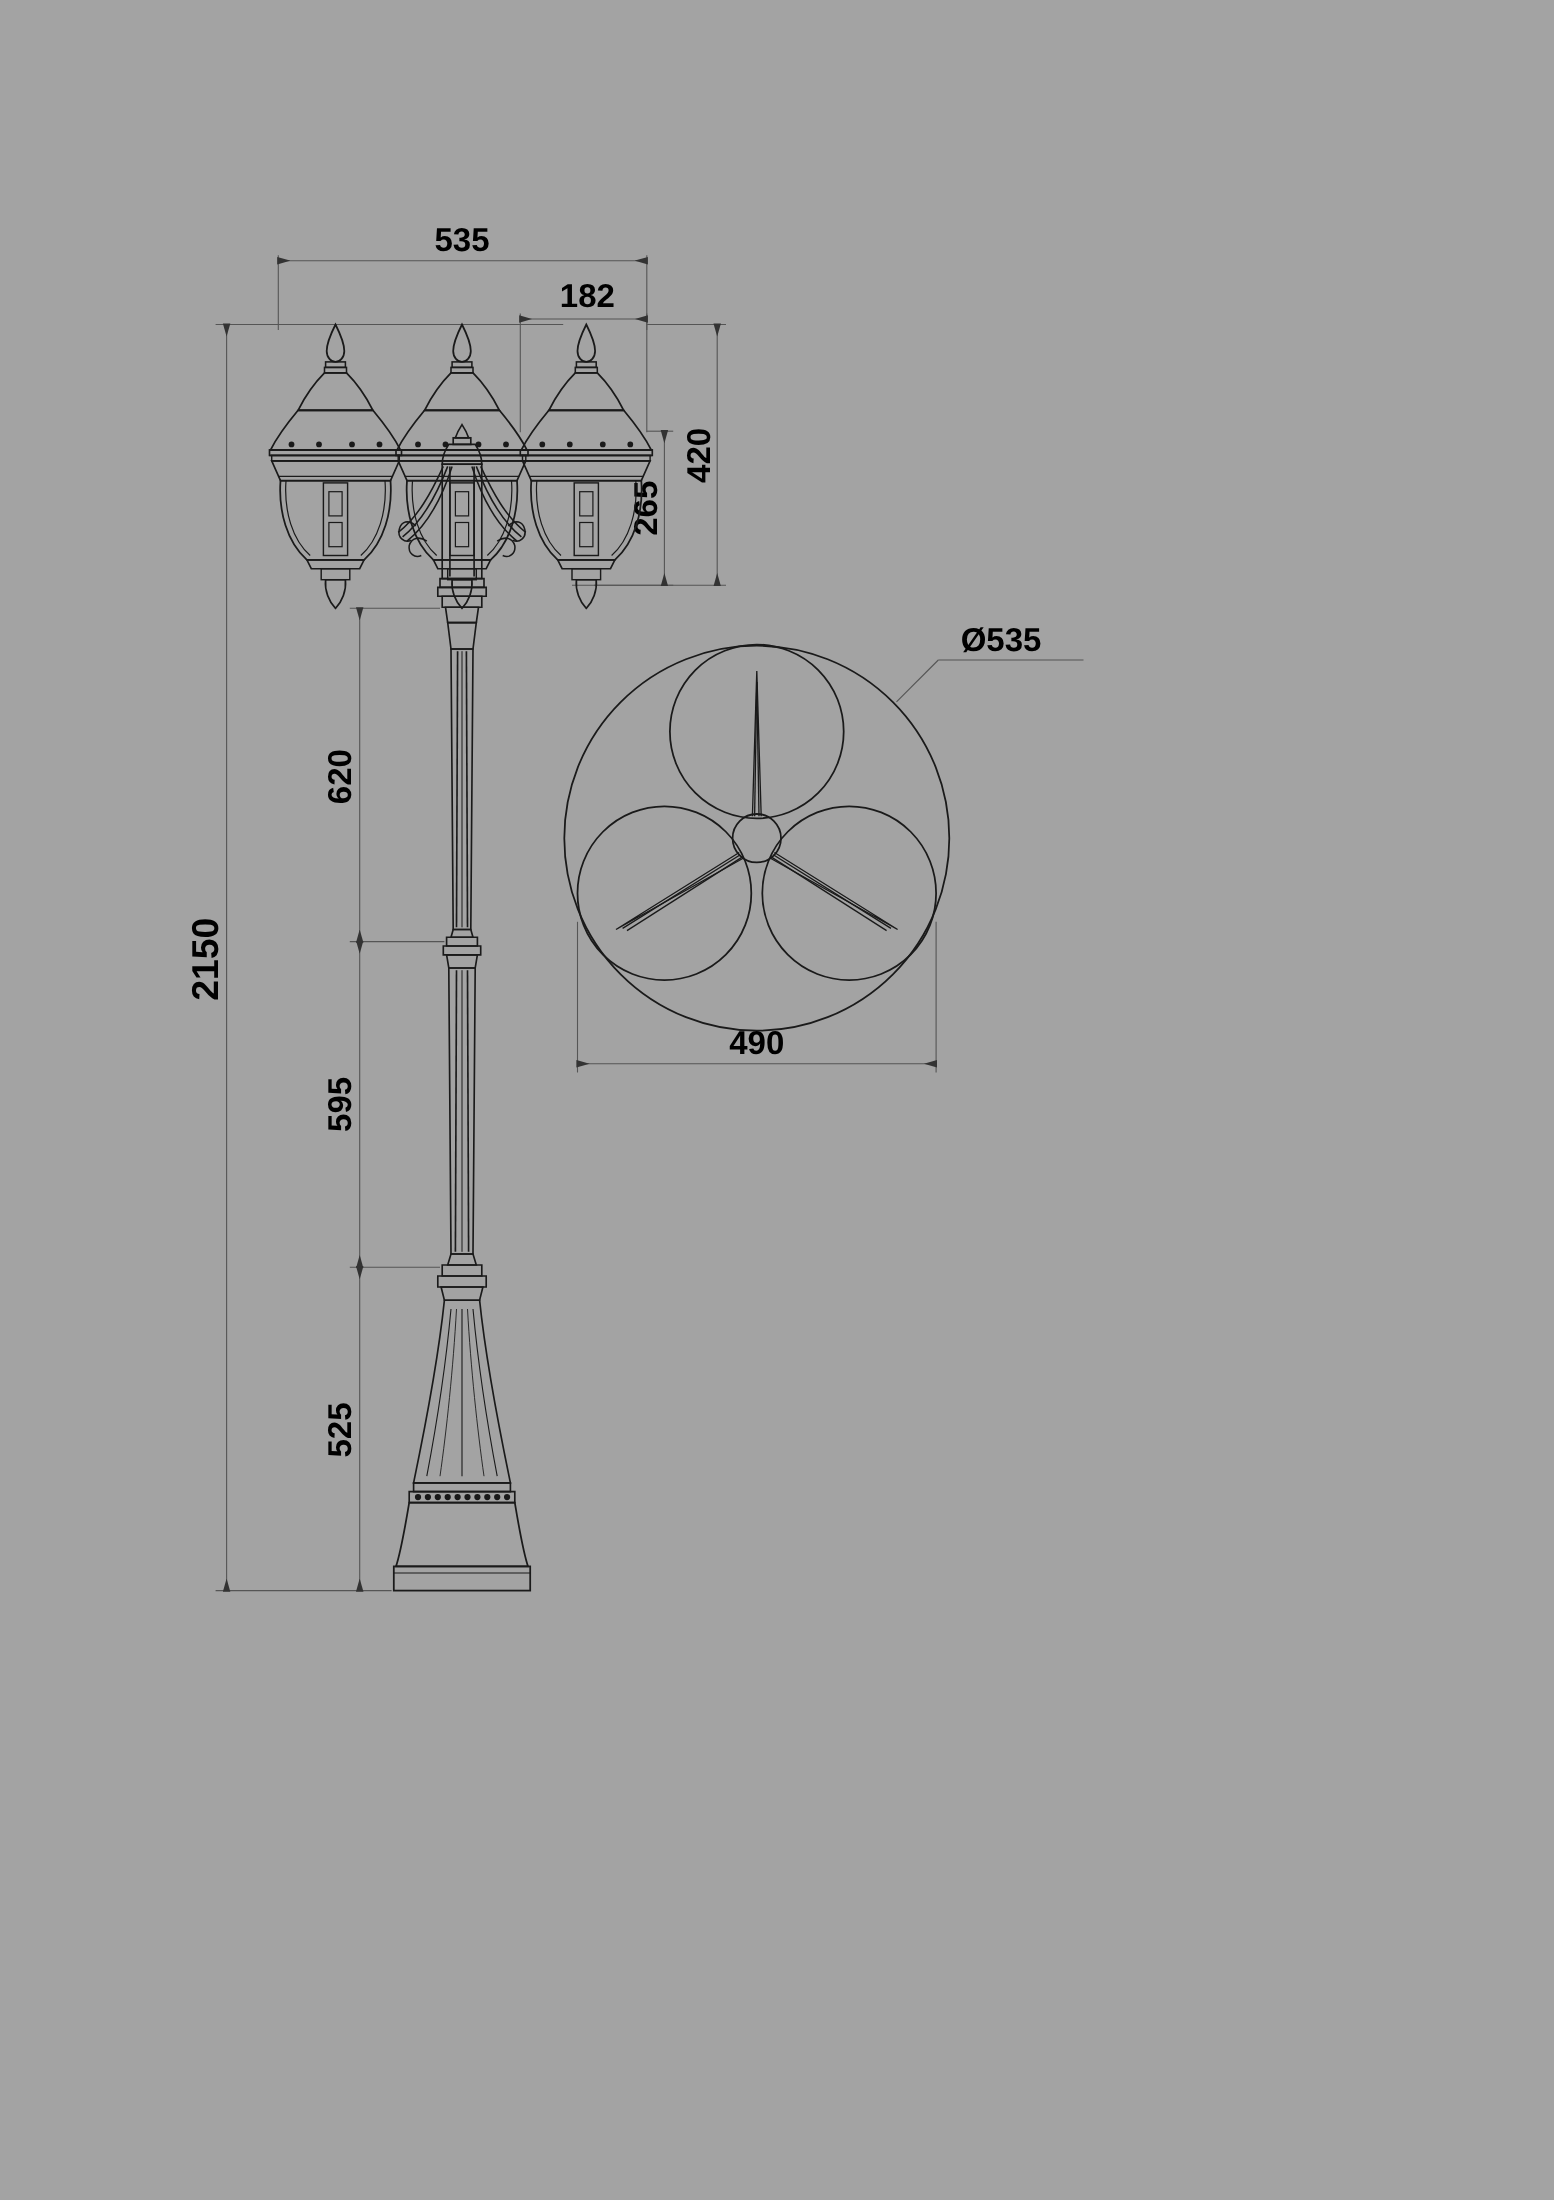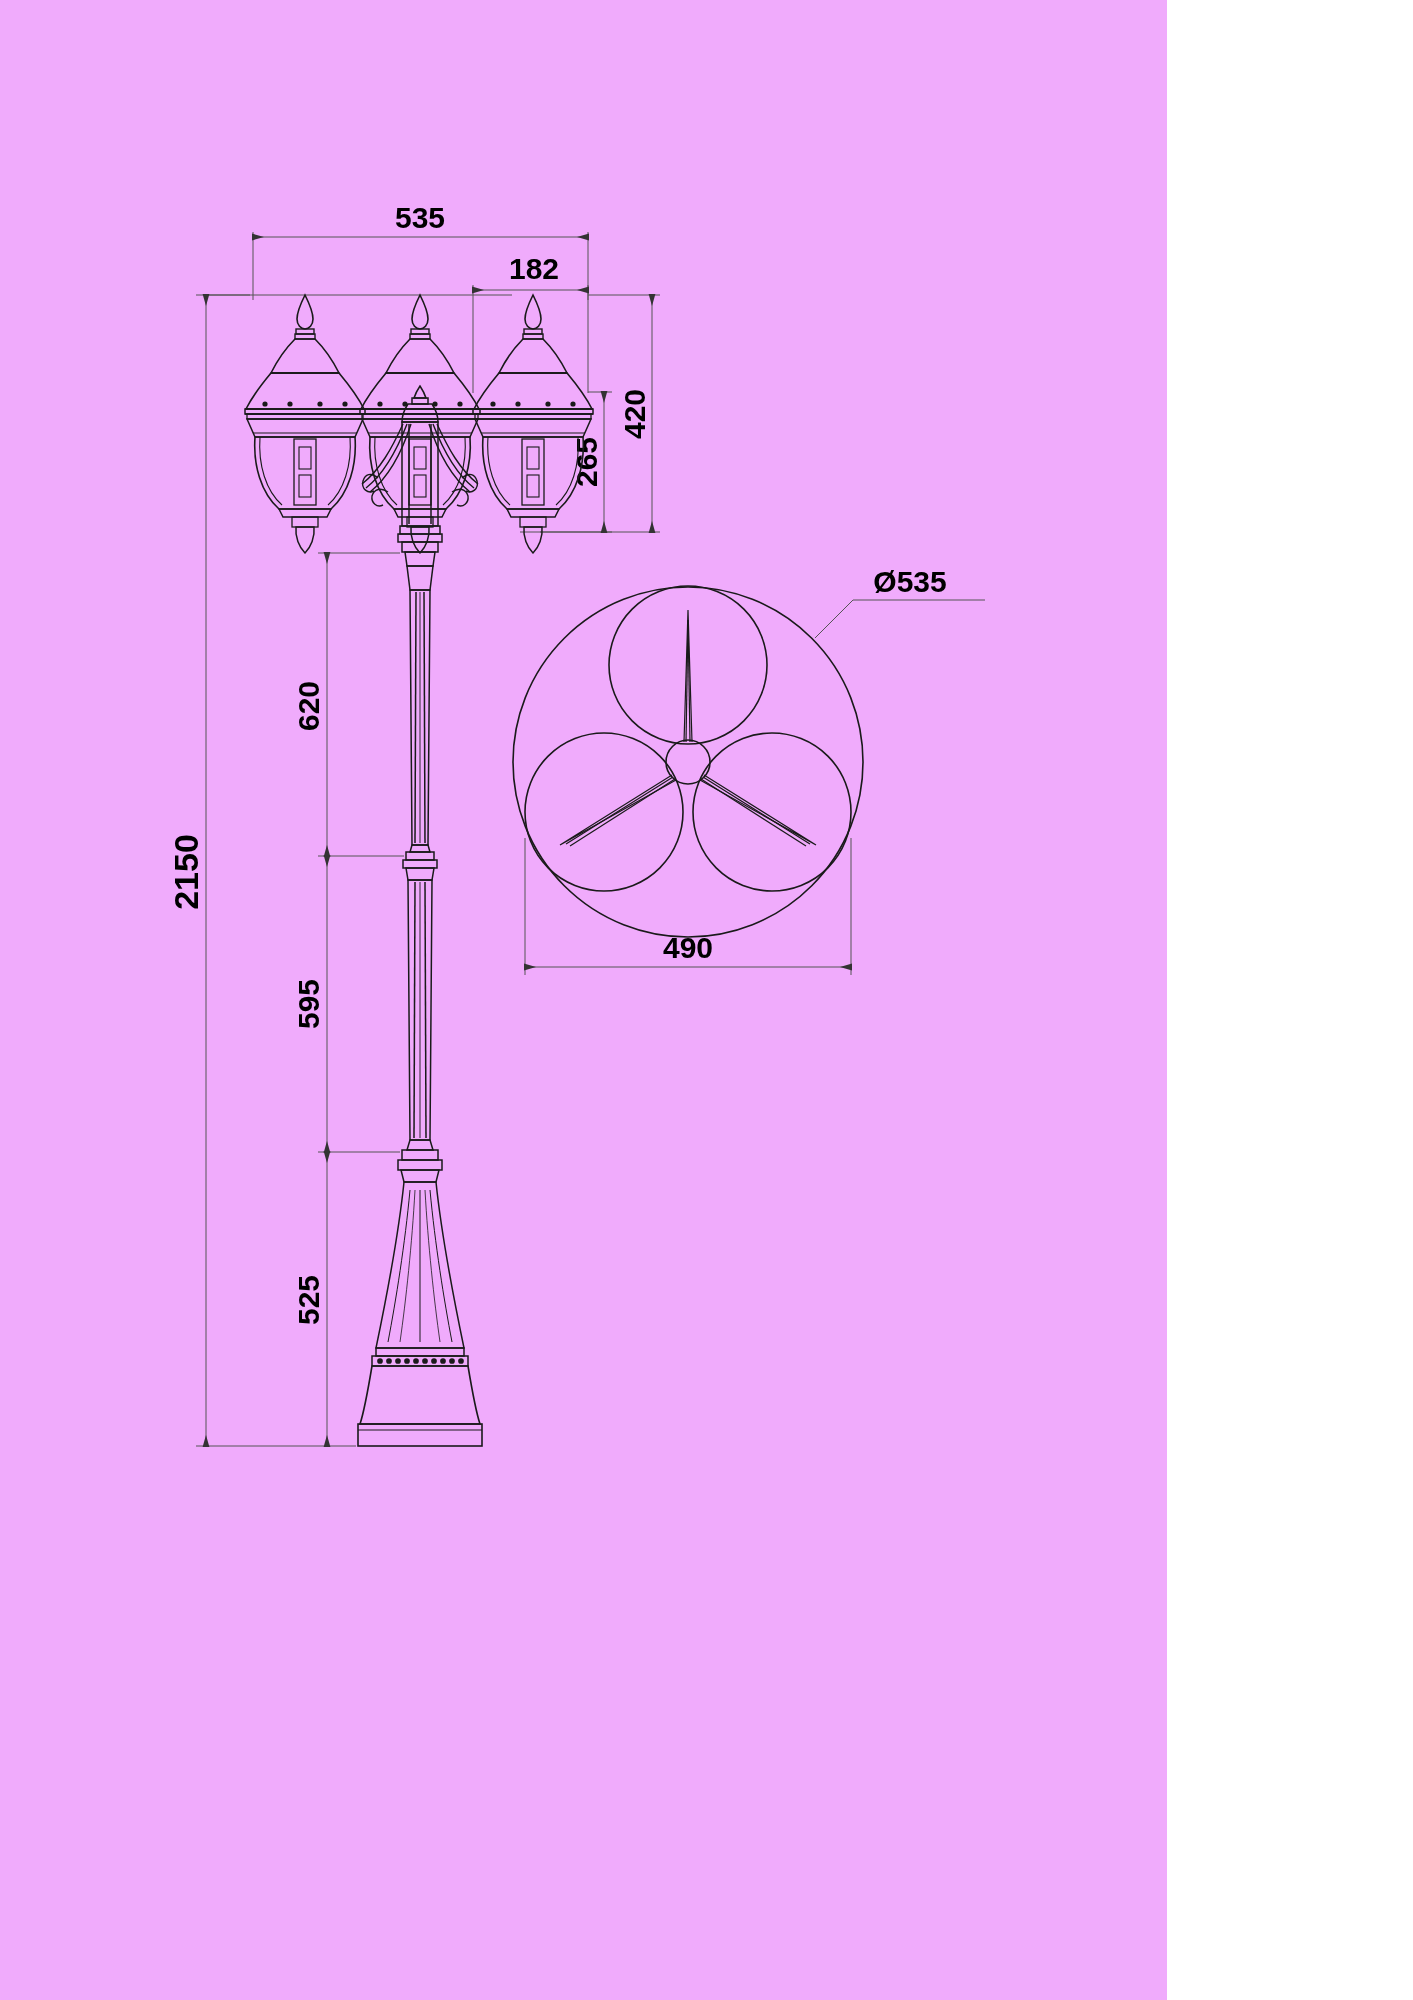--- a/index.html
+++ b/index.html
@@ -5,23 +5,23 @@
   html, body {
     margin: 0;
     padding: 0;
     background: #ffffff;
   }
   body {
     font-family: "Liberation Sans", sans-serif;
   }
   #sheet {
     position: relative;
-    width: 1167px;
+    width: 1413px;
     height: 2000px;
-    background: #f0abfc;
+    background: #a3a3a3;
     overflow: hidden;
   }
   #sheet svg {
     position: absolute;
     left: 0;
     top: 0;
   }
   .dimtext {
     font-family: "Liberation Sans", sans-serif;
     font-weight: bold;

